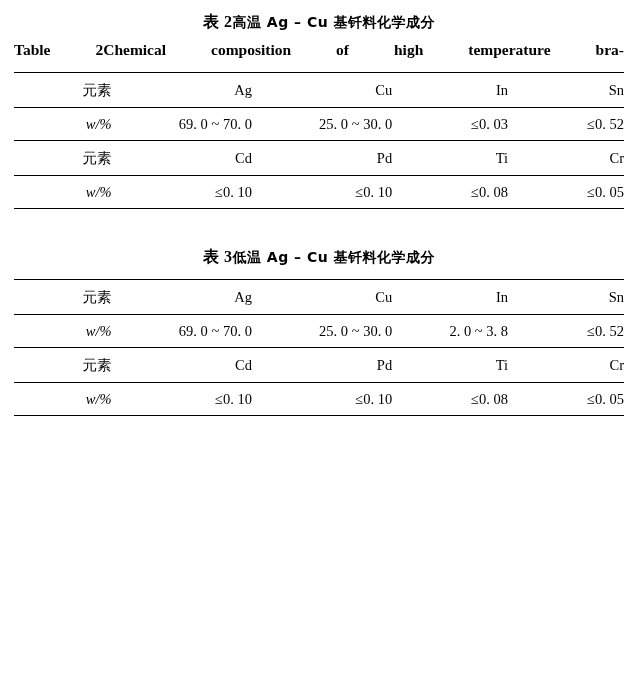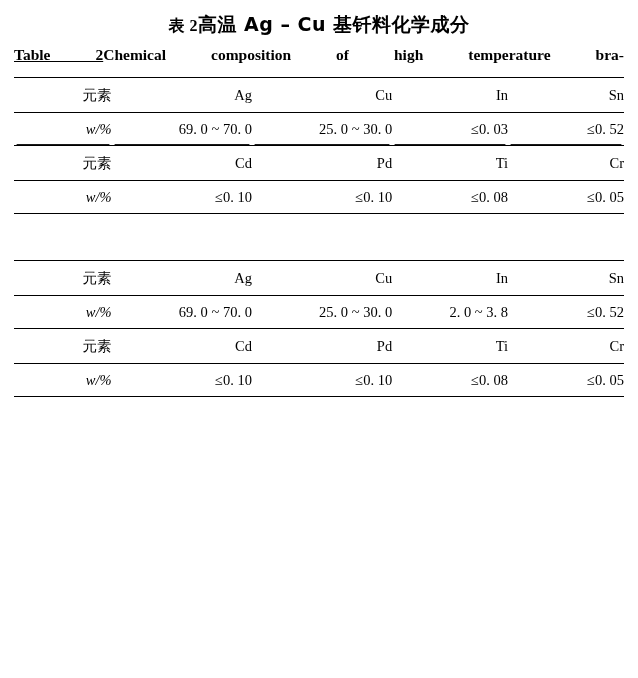--- a/index.html
+++ b/index.html
@@ -37,21 +37,20 @@
   }
   .cap-en {
     font-size: 15.5px;
     font-weight: bold;
     line-height: 1.55;
     margin-top: 4px;
     text-align: justify;
     text-align-last: justify;
   }
   .cap-en .cap-en-label {
-    text-decoration: underline;
   }
   .cap-en-line2 {
     text-align: left;
     text-align-last: left;
     padding-left: 64px;
     font-size: 15.5px;
     font-weight: bold;
     line-height: 1.55;
   }
   table.data {
@@ -65,21 +64,21 @@
     font-size: 14.5px;
     padding: 8px 0 7px 0;
     font-family: "Liberation Serif", serif;
   }
   table.data td.lbl {
     text-align: right;
     padding-left: 18px;
   }
   .cn {
     font-family: "DejaVu Sans", sans-serif;
-    font-size: 19px;
+    font-size: 14px;
   }
   .ital {
     font-style: italic;
   }
   .row-top td {
     border-top: 1.6px solid #000;
   }
   .row-underhead td {
     border-top: 0.9px solid #000;
   }
@@ -145,20 +144,23 @@
           <td>≤0. 08</td>
           <td>≤0. 05</td>
         </tr>
       </tbody>
     </table>
   </div>
 
   <div class="gap-1"></div>
 
   <div class="table-block">
+    <div class="cap-cn">
+      <span class="cap-cn-num">表 3</span><span class="cn">低温 Ag – Cu 基钎料化学成分</span>
+    </div>
 
     <table class="data">
       <colgroup>
         <col style="width:16%">
         <col style="width:23%">
         <col style="width:23%">
         <col style="width:19%">
         <col style="width:19%">
       </colgroup>
       <tbody>

